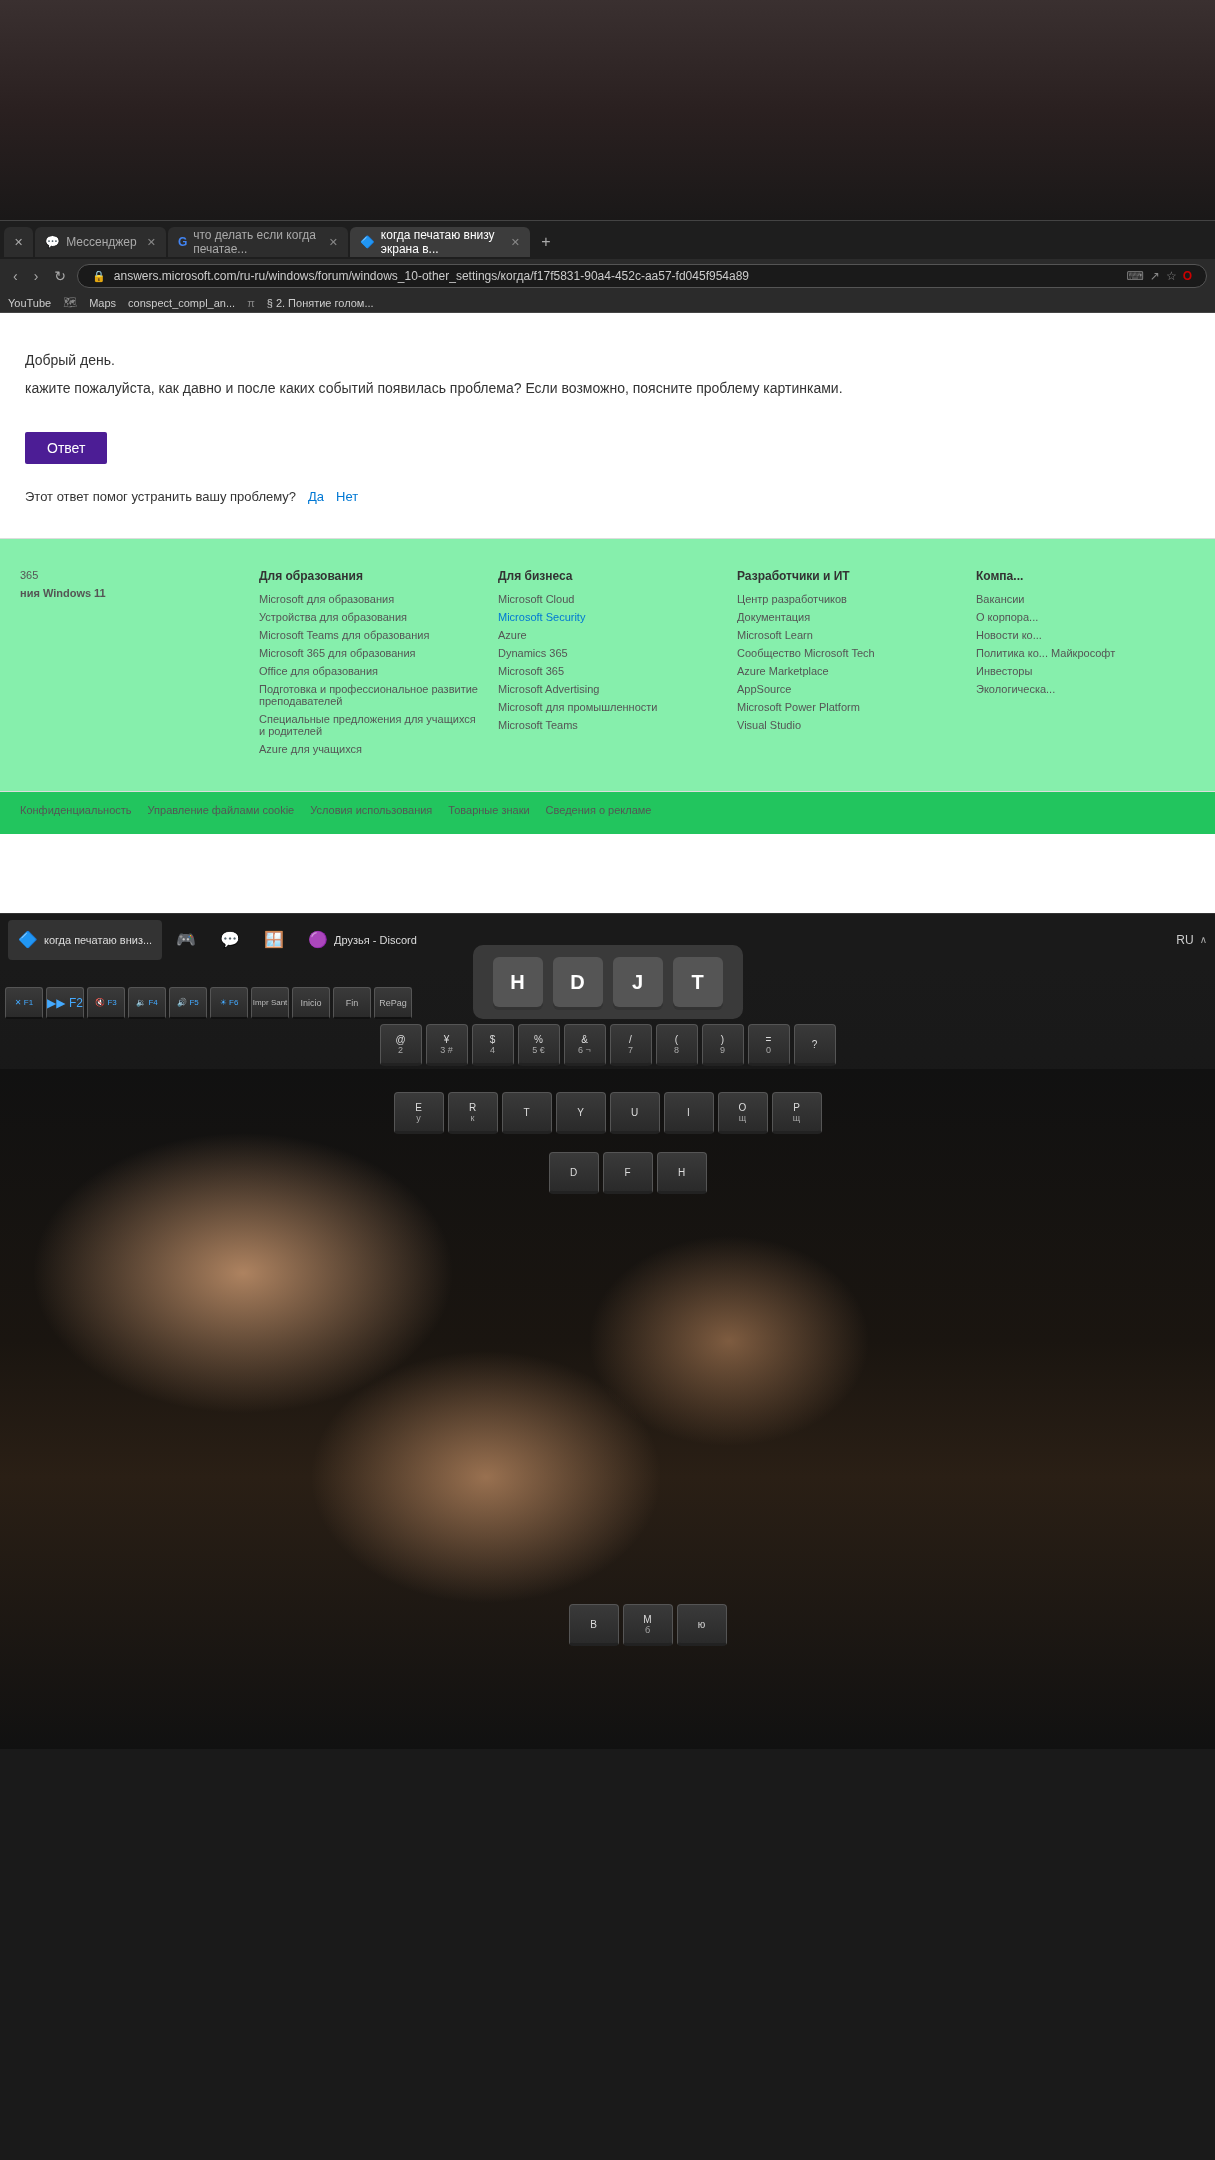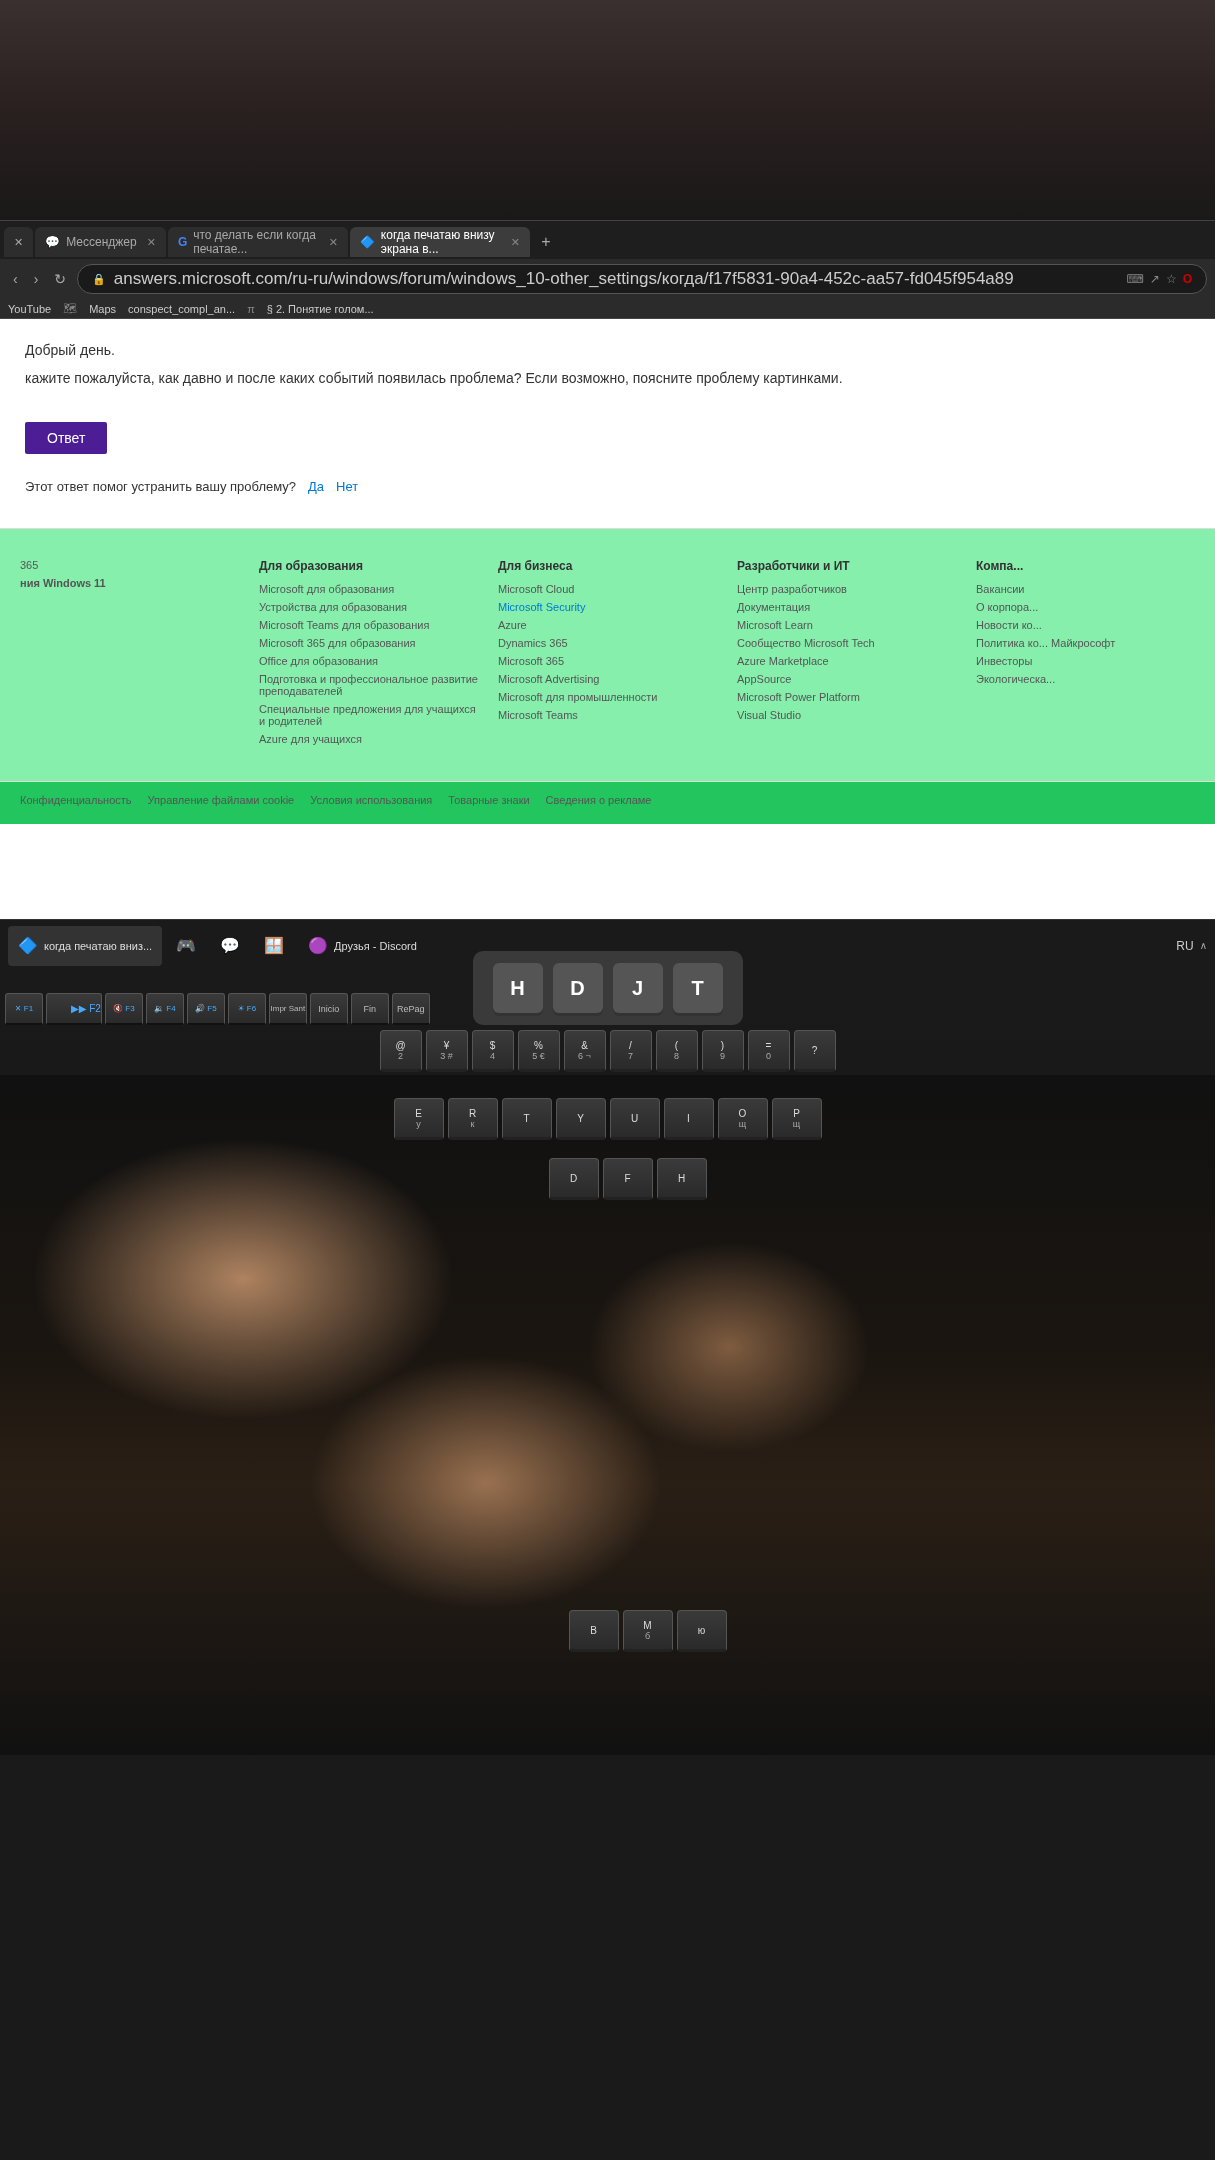--- a/index.html
+++ b/index.html
@@ -95,21 +95,21 @@
       padding: 4px 14px;
       color: #ddd;
       font-size: 12px;
       display: flex;
       align-items: center;
       gap: 8px;
     }
 
     .address-text {
       flex: 1;
-      font-size: 17px;
+      font-size: 12px;
       color: #ccc;
     }
 
     .address-icons {
       display: flex;
       gap: 6px;
       color: #888;
       font-size: 12px;
     }
 
@@ -448,21 +448,21 @@
     <span class="bookmark-item">Maps</span>
     <span class="bookmark-item">conspect_compl_an...</span>
     <span style="color:#888;">π</span>
     <span class="bookmark-item">§ 2. Понятие голом...</span>
   </div>
 </div>
 
 <div class="page-content">
 
   <div class="page-text-section">
-    <p style="margin-bottom:6px;">Добрый день.</p>
+    <p style="margin-bottom:6px;margin-top:16px;">Добрый день.</p>
     <p>кажите пожалуйста, как давно и после каких событий появилась проблема? Если возможно, поясните проблему картинками.</p>
     <br>
     <button class="answer-btn">Ответ</button>
     <div class="helpful-row">
       <span>Этот ответ помог устранить вашу проблему?</span>
       <a class="helpful-link">Да</a>
       <a class="helpful-link">Нет</a>
     </div>
   </div>
 
@@ -562,21 +562,21 @@
 
   <div class="alt-tab-overlay">
     <div class="alt-tab-key">H</div>
     <div class="alt-tab-key">D</div>
     <div class="alt-tab-key">J</div>
     <div class="alt-tab-key">T</div>
   </div>
 
   <div class="fn-row">
     <div class="fn-key special" style="font-size:8px;">✕ F1</div>
-    <div class="fn-key special" style="font-size:10px;padding-left:24px;">▶▶ F2</div>
+    <div class="fn-key special" style="font-size:12px;">▶▶ F2</div>
     <div class="fn-key special" style="font-size:8px;">🔇 F3</div>
     <div class="fn-key special" style="font-size:8px;">🔉 F4</div>
     <div class="fn-key special" style="font-size:8px;">🔊 F5</div>
     <div class="fn-key special" style="font-size:8px;">☀ F6</div>
     <div class="fn-key" style="font-size:8px;">Impr Sant</div>
     <div class="fn-key" style="font-size:9px;">Inicio</div>
     <div class="fn-key" style="font-size:9px;">Fin</div>
     <div class="fn-key" style="font-size:9px;">RePag</div>
   </div>
 

